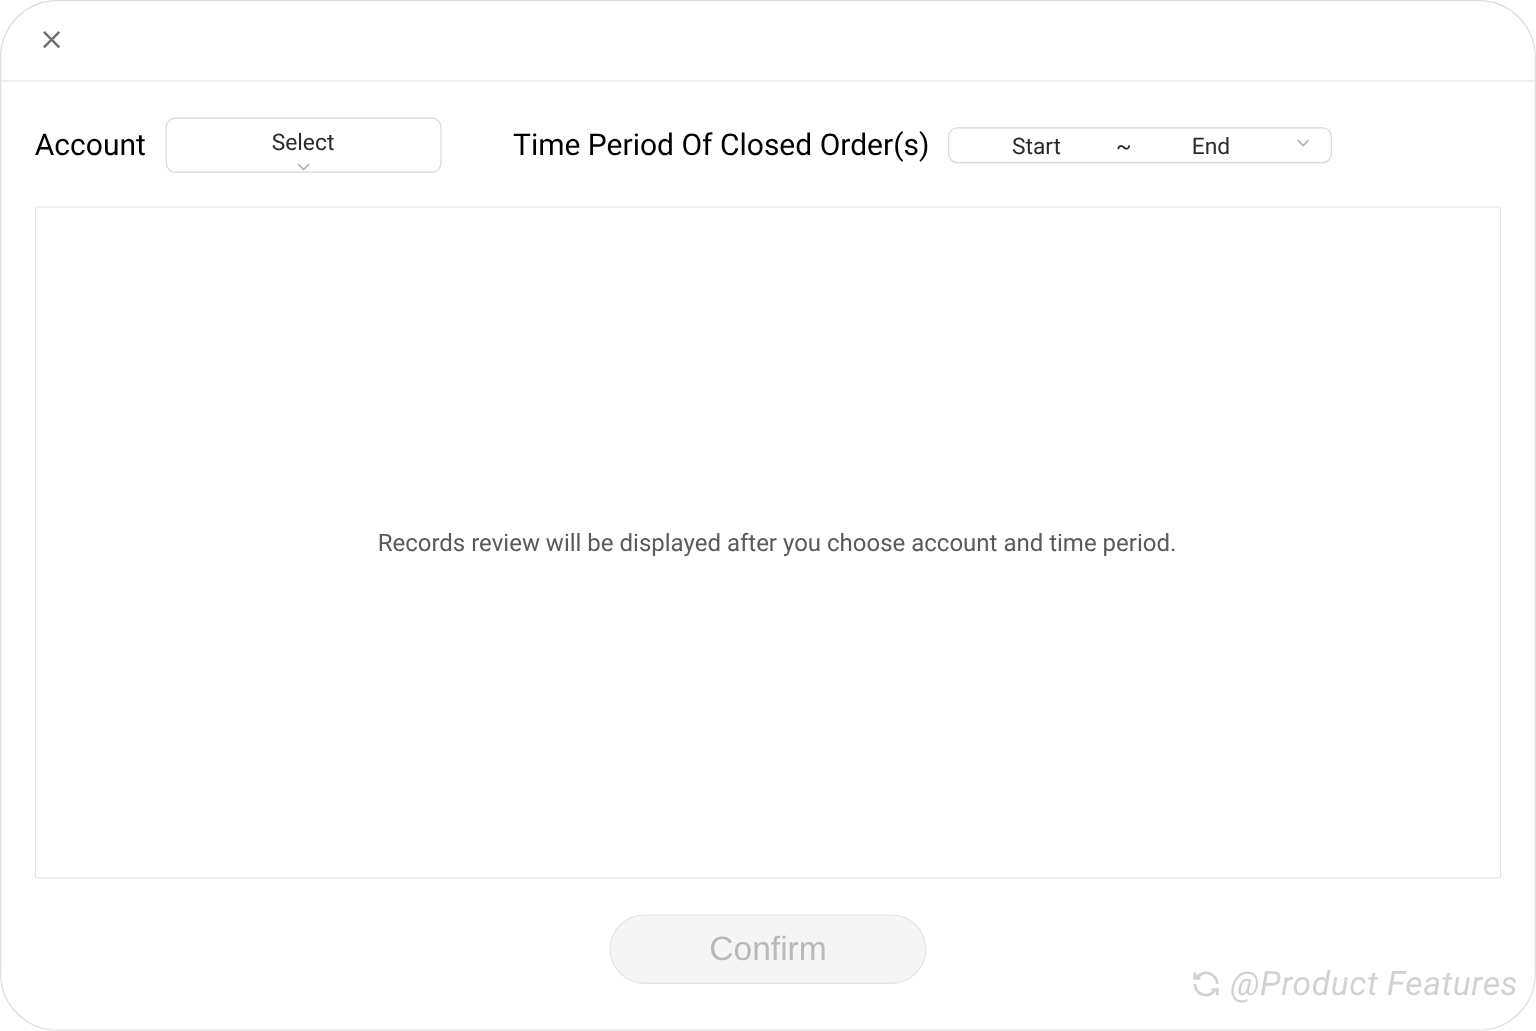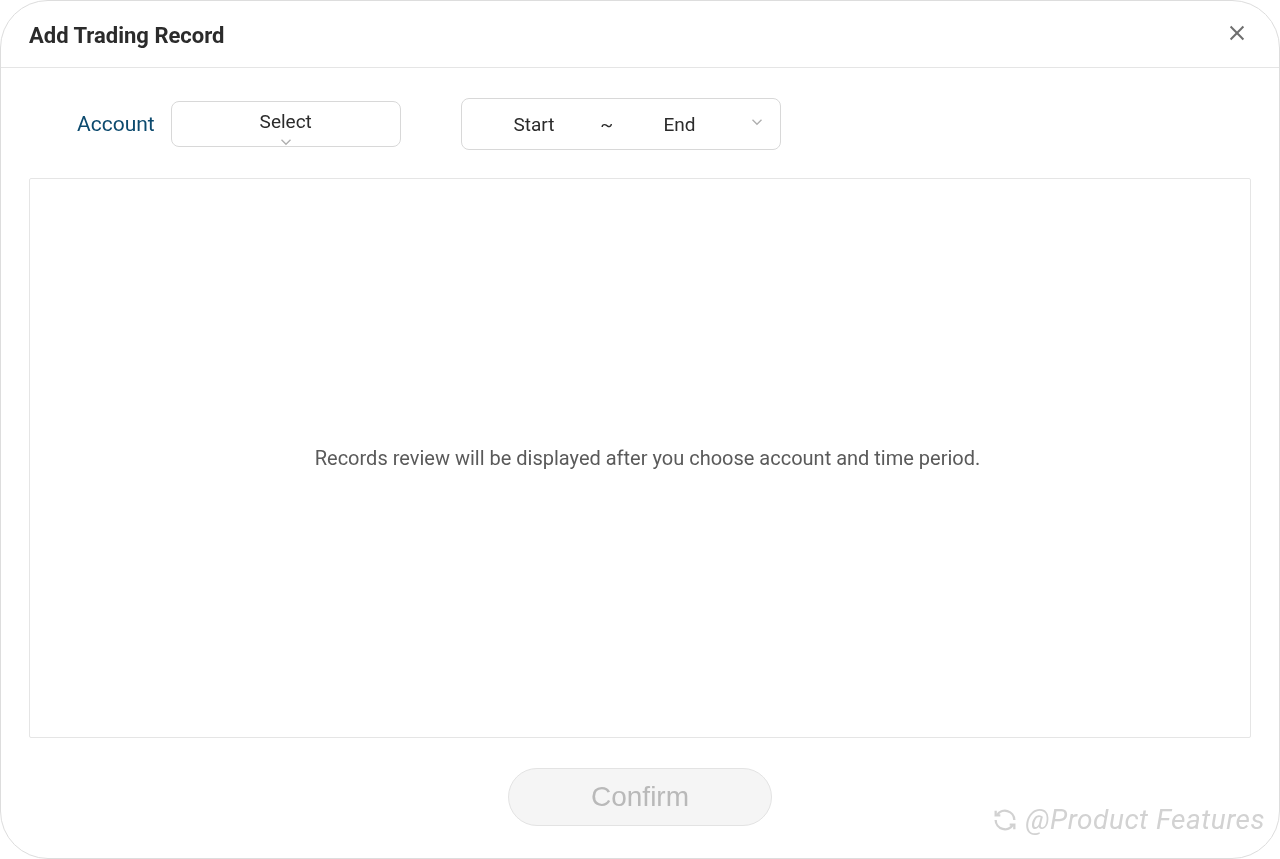--- a/index.html
+++ b/index.html
@@ -53,23 +53,22 @@
       stroke-width: 2.2;
       fill: none;
     }
     .filters {
       display: flex;
       align-items: center;
       padding: 30px 28px 18px 28px;
       gap: 16px;
     }
     .label {
-      font-size: 21px;
-      color: #0c4a6e;
-      margin-left: 48px;
+      font-size: 25px;
+      color: #000000;
     }
     .select-box {
       display: inline-flex;
       align-items: center;
       justify-content: space-between;
       border: 1px solid #d8d8d8;
       border-radius: 8px;
       padding: 8px 14px;
       height: 46px;
       cursor: pointer;
@@ -92,21 +91,21 @@
       stroke-width: 1.8;
       fill: none;
     }
     .daterange {
       display: inline-flex;
       align-items: center;
       justify-content: space-between;
       border: 1px solid #d8d8d8;
       border-radius: 8px;
       padding: 8px 14px;
-      height: 52px;
+      height: 30px;
       width: 320px;
       font-size: 19px;
       color: #2b2b2b;
       cursor: pointer;
       background: #fff;
     }
     .daterange .range-part {
       flex: 1;
       text-align: center;
     }
@@ -182,21 +181,20 @@
       stroke-width: 2;
       fill: none;
     }
   </style>
 </head>
 <body>
 
 <div class="modal">
 
   <div class="modal-header">
-    <div class="modal-title">Add Trading Record</div>
     <div class="close-btn">
       <span>
         <svg viewBox="0 0 24 24">
             <line x1="5" y1="5" x2="19" y2="19"></line>
             <line x1="19" y1="5" x2="5" y2="19"></line>
           </svg>
       </span>
     </div>
   </div>
 
@@ -205,20 +203,21 @@
 
     <div class="select-box account">
       <span>Select</span>
       <span class="chevron">
         <svg viewBox="0 0 24 24">
             <polyline points="6 9 12 15 18 9"></polyline>
           </svg>
       </span>
     </div>
 
+    <span class="label">Time Period Of Closed Order(s)</span>
 
     <div class="daterange">
       <span class="range-part">Start</span>
       <span class="sep">~</span>
       <span class="range-part">End</span>
       <span class="chevron">
         <svg viewBox="0 0 24 24">
             <polyline points="6 9 12 15 18 9"></polyline>
           </svg>
       </span>

